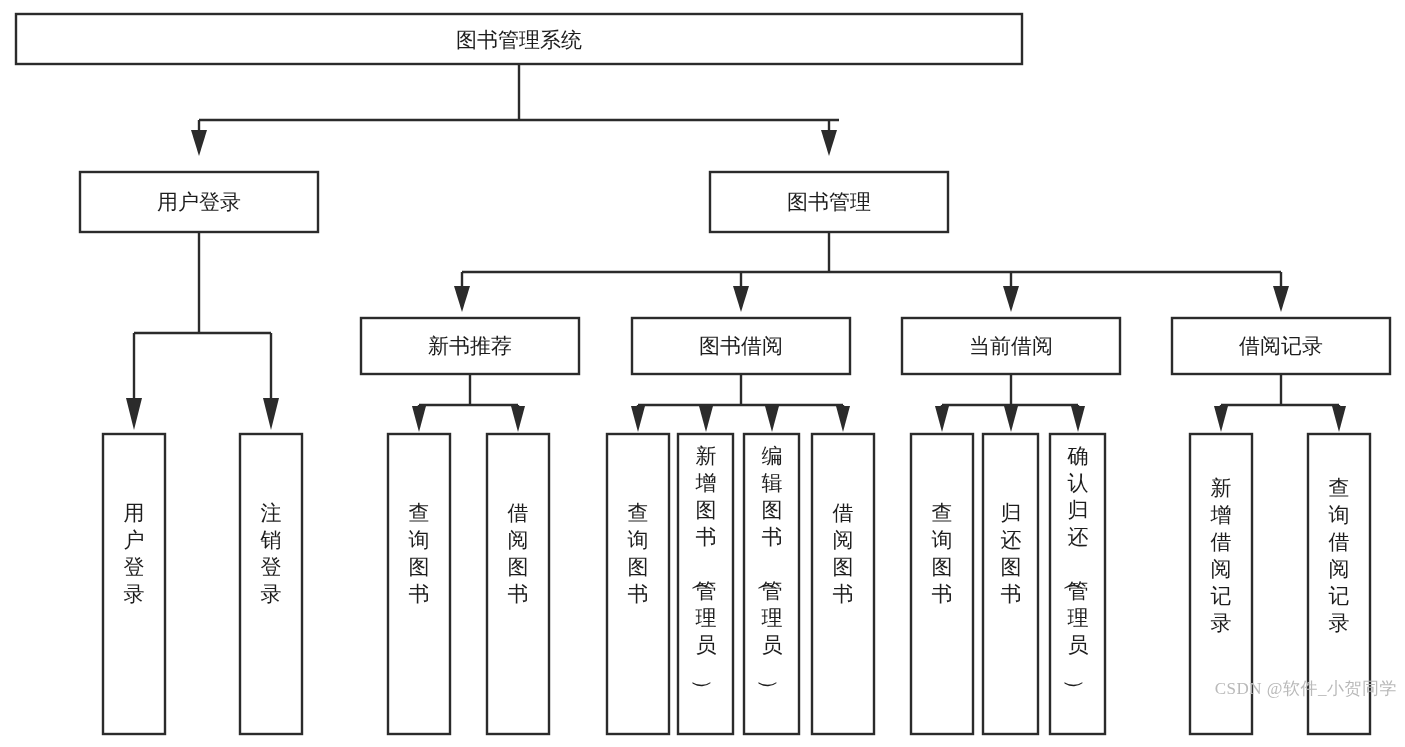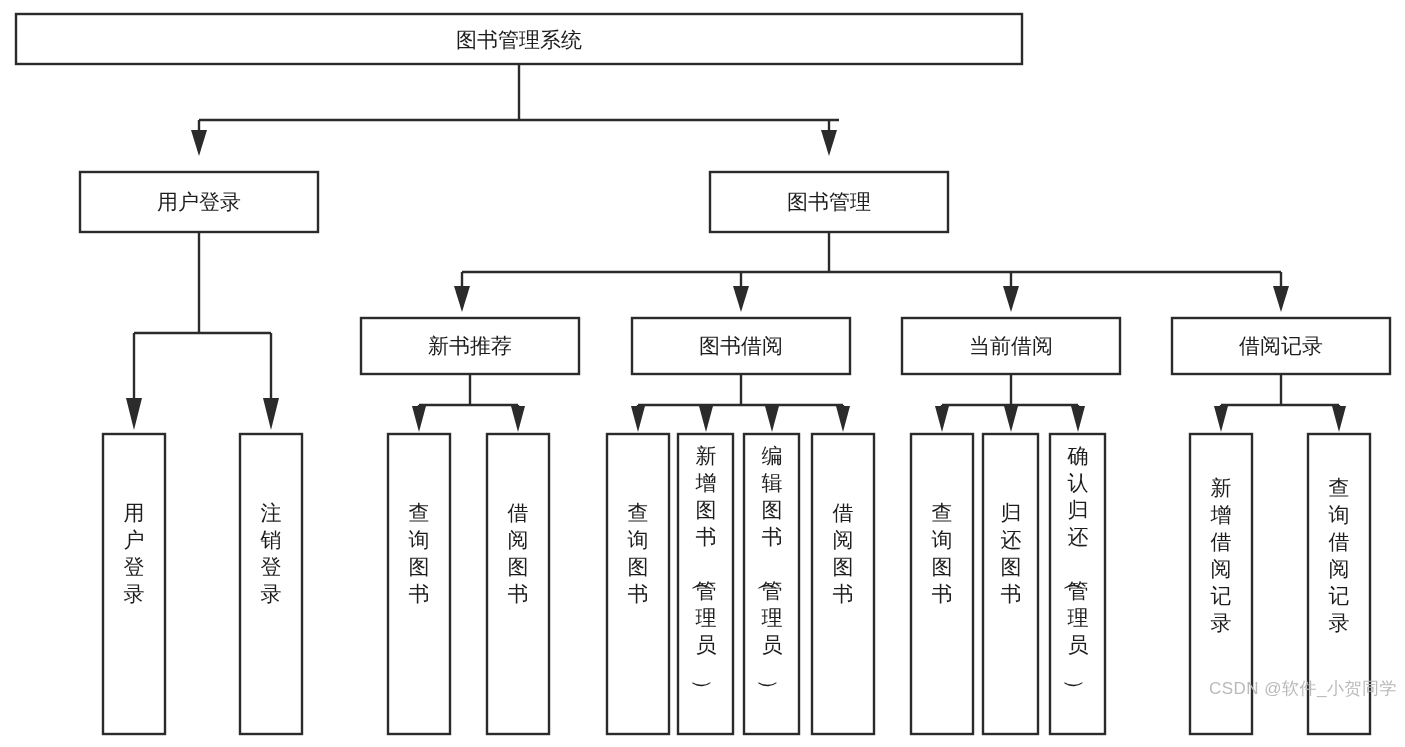--- a/index.html
+++ b/index.html
@@ -51,21 +51,21 @@
   .node-label-v {
     font-family: "Liberation Sans", "DejaVu Sans", sans-serif;
     font-size: 21px;
     fill: #1d1d1d;
     text-anchor: middle;
   }
   .watermark {
     position: absolute;
     right: 8px;
     bottom: 6px;
-    font-family: Liberation Sans, sans-serif;
+    font-family: Liberation Serif, serif;
     font-size: 17px;
     color: #b9b9b9;
     letter-spacing: 0.5px;
     white-space: nowrap;
     user-select: none;
   }
 </style>
 </head>
 <body>
 

